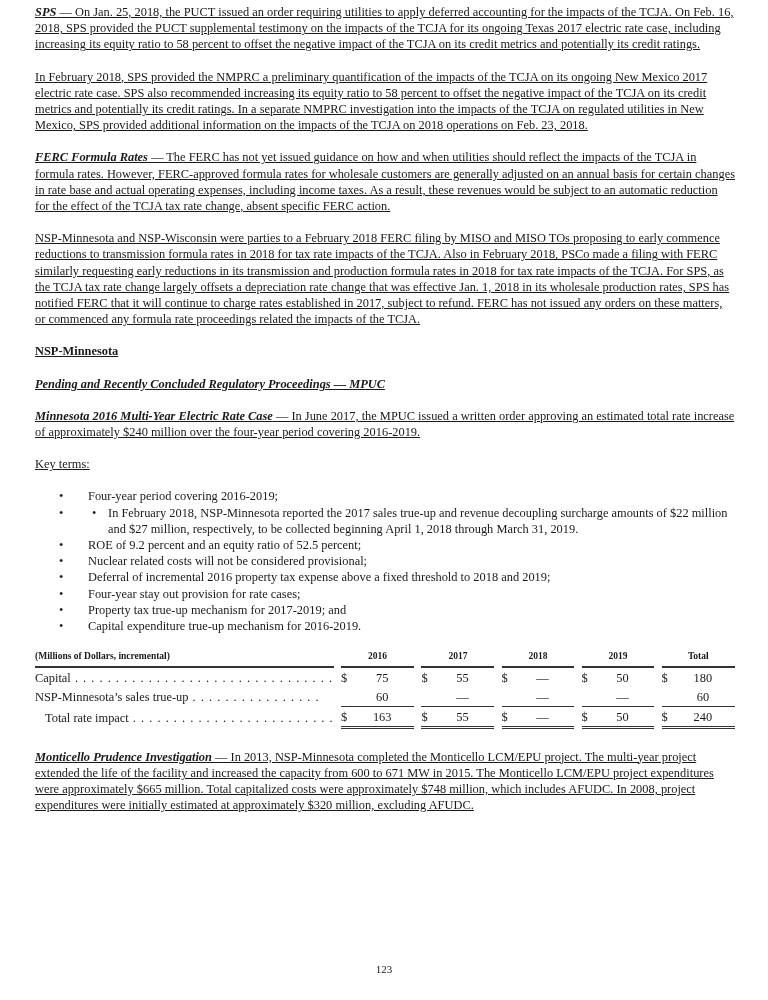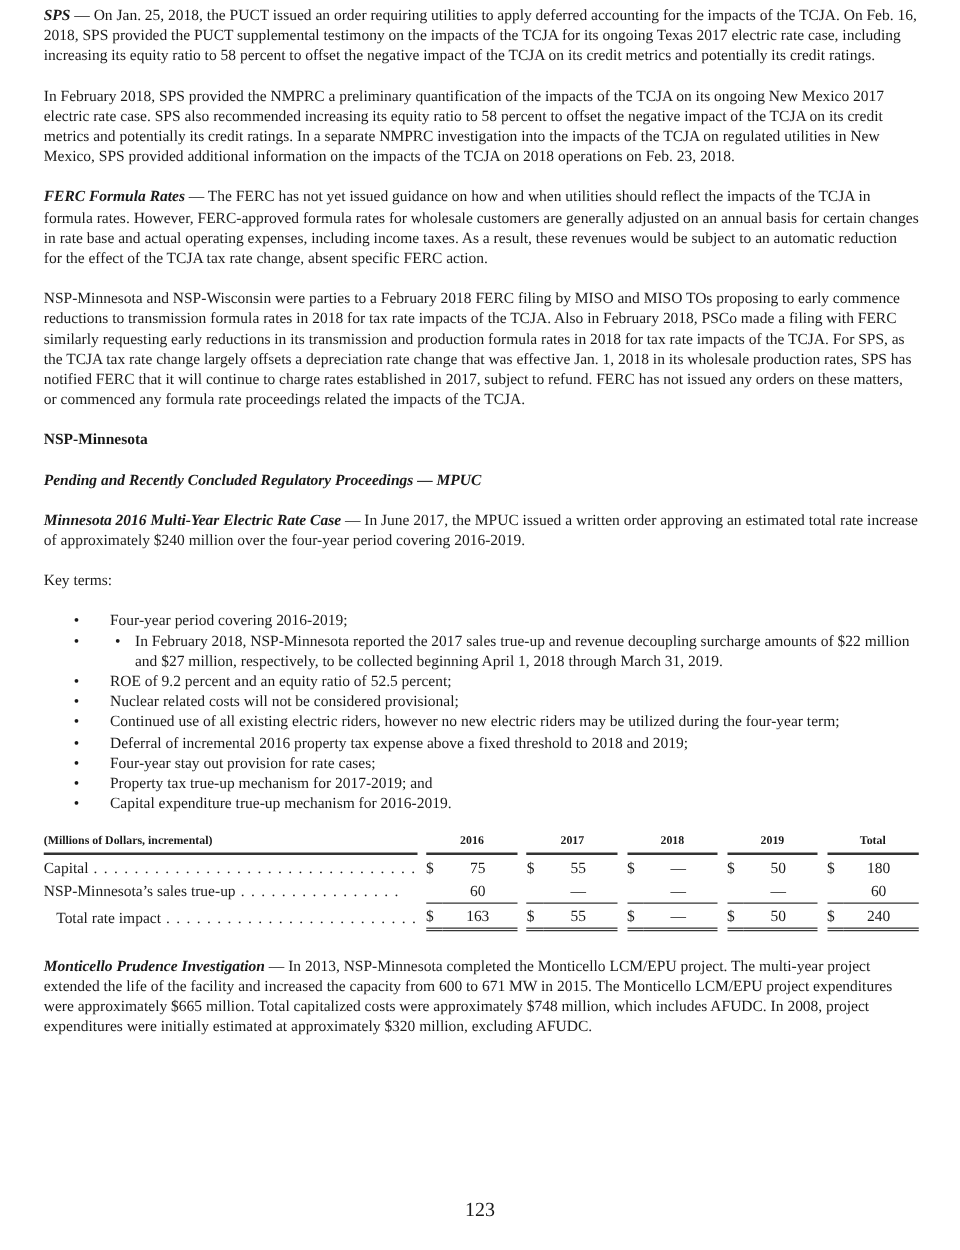--- a/index.html
+++ b/index.html
@@ -2,41 +2,41 @@
 <html><head>
 <meta charset="utf-8">
 <style>
   html, body { margin: 0; padding: 0; background: #ffffff; }
   body {
     width: 768px; height: 1000px; position: relative; overflow: hidden;
     font-family: "Liberation Serif", "DejaVu Serif", serif;
     font-size: 12.4px; line-height: 16.2px; color: #1a1a1a;
   }
   .page { position: absolute; left: 35px; top: 4px; width: 700px; }
-  p { margin: 0 0 16px 0; }
+  p { margin: 0 0 16px 0; text-decoration: underline; }
   .bi { font-weight: bold; font-style: italic; }
   .b { font-weight: bold; }
   ul.bullets { list-style: none; margin: 0; padding: 0; }
   ul.bullets > li { position: relative; padding-left: 53px; }
   ul.bullets > li::before { content: "•"; position: absolute; left: 24px; }
   ul.sub { list-style: none; margin: 0; padding: 0; }
   ul.sub > li { position: relative; padding-left: 20px; }
   ul.sub > li::before { content: "•"; position: absolute; left: 4px; }
   table.fin { border-collapse: separate; border-spacing: 0; margin-top: 14px; width: 700px; font-size: 12.4px; }
   table.fin th { font-size: 9.5px; font-weight: bold; padding: 0 0 1px 0; border-bottom: 2px solid #333; text-align: center; }
   table.fin th.lbl { text-align: left; }
   table.fin td { padding: 2px 0 0 0; height: 17px; white-space: nowrap; }
   .lblcell { width: 270px; overflow: hidden; }
   .gap { width: 8px; border-bottom: none !important; }
   .cur { width: 14px; text-align: left; }
   .val { width: 60px; text-align: center; padding-right: 4px !important; }
   .tot td.cur, .tot td.val { border-top: 1px solid #333; border-bottom: 3px double #333; }
   .indent { padding-left: 10px !important; }
   .dots { letter-spacing: 1px; }
-  .page-num { position: absolute; left: 0; width: 768px; top: 961px; text-align: center; font-size: 16px; }
+  .page-num { position: absolute; left: 0; width: 768px; top: 961px; text-align: center; font-size: 11px; }
 </style>
 </head>
 <body>
 
 <div class="page">
   <p><span class="bi">SPS</span><span> — On Jan. 25, 2018, the PUCT issued an order requiring utilities to apply deferred accounting for the impacts of the TCJA.  On Feb. 16, 2018, SPS provided the PUCT supplemental testimony on the impacts of the TCJA for its ongoing Texas 2017 electric rate case, including increasing its equity ratio to 58 percent to offset the negative impact of the TCJA on its credit metrics and potentially its credit ratings.</span></p>
 
   <p>In February 2018, SPS provided the NMPRC a preliminary quantification of the impacts of the TCJA on its ongoing New Mexico 2017 electric rate case.  SPS also recommended increasing its equity ratio to 58 percent to offset the negative impact of the TCJA on its credit metrics and potentially its credit ratings.  In a separate NMPRC investigation into the impacts of the TCJA on regulated utilities in New Mexico, SPS provided additional information on the impacts of the TCJA on 2018 operations on Feb. 23, 2018.</p>
 
   <p><span class="bi">FERC Formula Rates</span><span> — The FERC has not yet issued guidance on how and when utilities should reflect the impacts of the TCJA in formula rates.  However, FERC-approved formula rates for wholesale customers are generally adjusted on an annual basis for certain changes in rate base and actual operating expenses, including income taxes.  As a result, these revenues would be subject to an automatic reduction for the effect of the TCJA tax rate change, absent specific FERC action.</span></p>
@@ -53,21 +53,20 @@
 
   <ul class="bullets">
     <li>Four-year period covering 2016-2019;</li>
     <li>
       <ul class="sub">
         <li>In February 2018, NSP-Minnesota reported the 2017 sales true-up and revenue decoupling surcharge amounts of $22 million and $27 million, respectively, to be collected beginning April 1, 2018 through March 31, 2019.</li>
       </ul>
     </li>
     <li>ROE of 9.2 percent and an equity ratio of 52.5 percent;</li>
     <li>Nuclear related costs will not be considered provisional;</li>
-    <li>Continued use of all existing electric riders, however no new electric riders may be utilized during the four-year term;</li>
     <li>Deferral of incremental 2016 property tax expense above a fixed threshold to 2018 and 2019;</li>
     <li>Four-year stay out provision for rate cases;</li>
     <li>Property tax true-up mechanism for 2017-2019; and</li>
     <li>Capital expenditure true-up mechanism for 2016-2019.</li>
   </ul>
 
   <table class="fin">
     <thead>
       <tr>
         <th class="lbl lblcell">(Millions of Dollars, incremental)</th>

